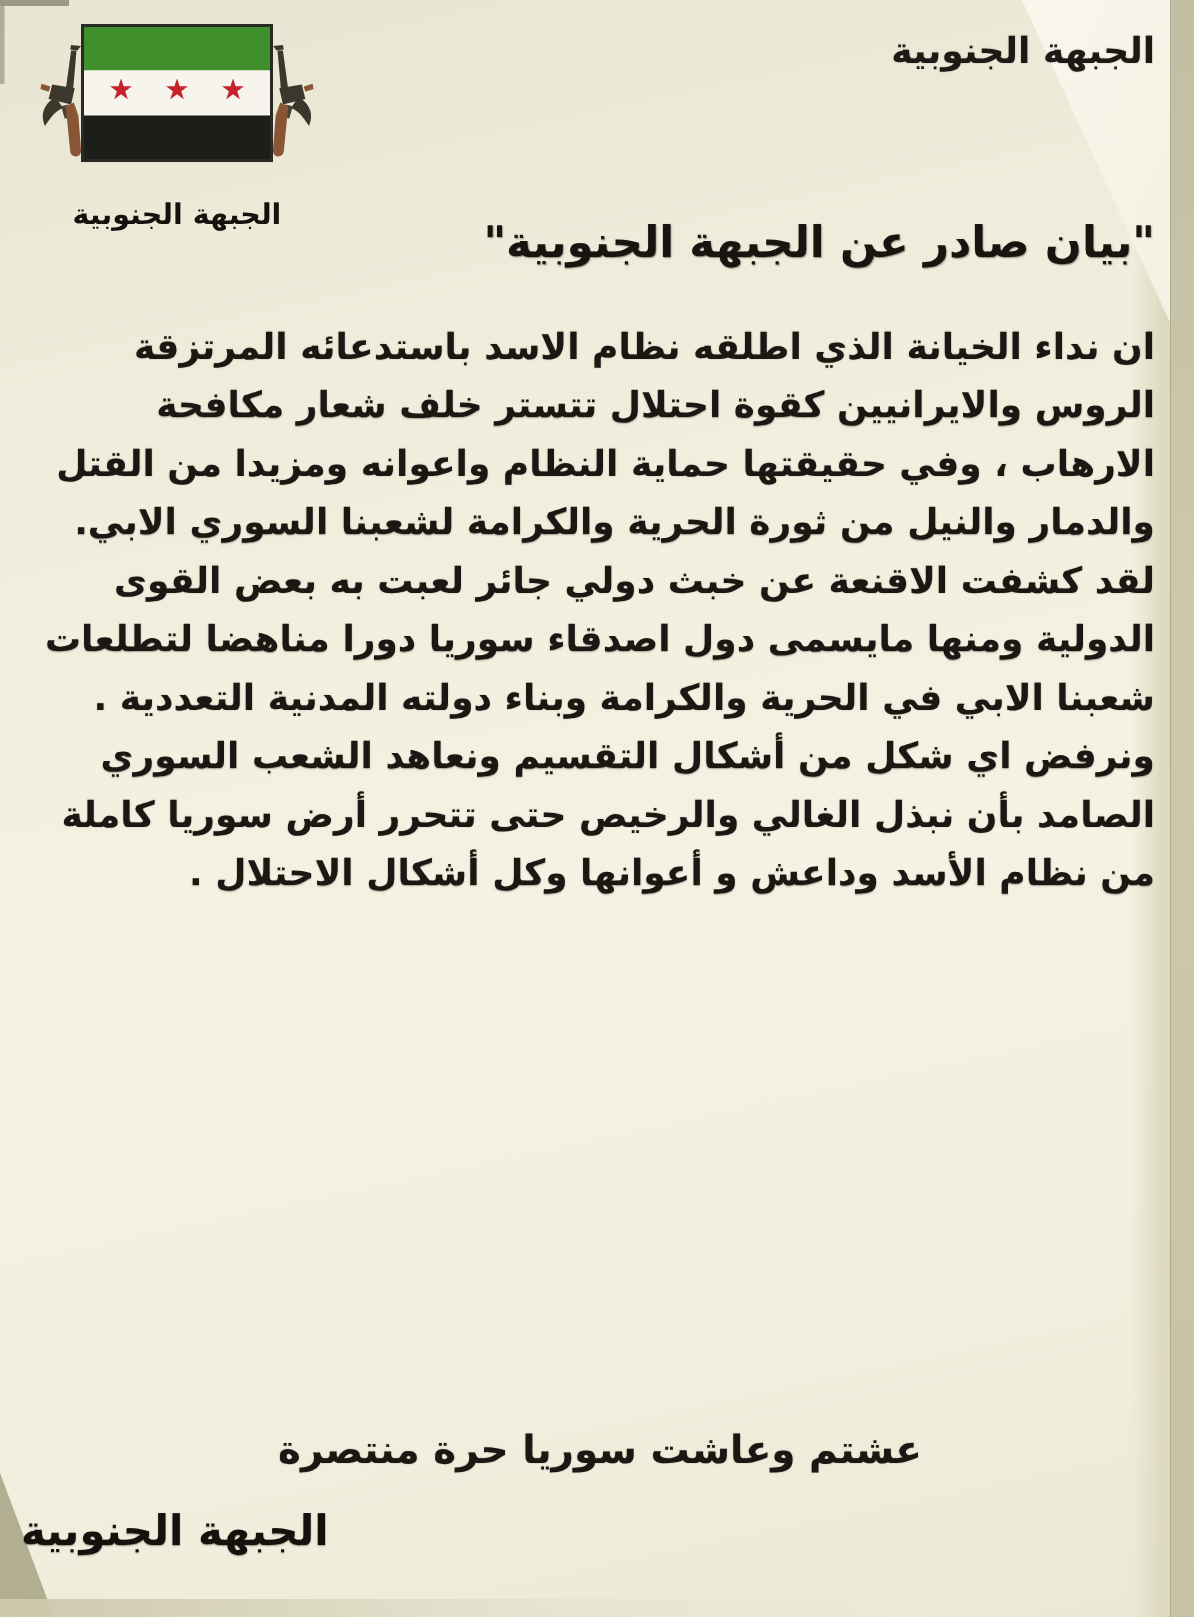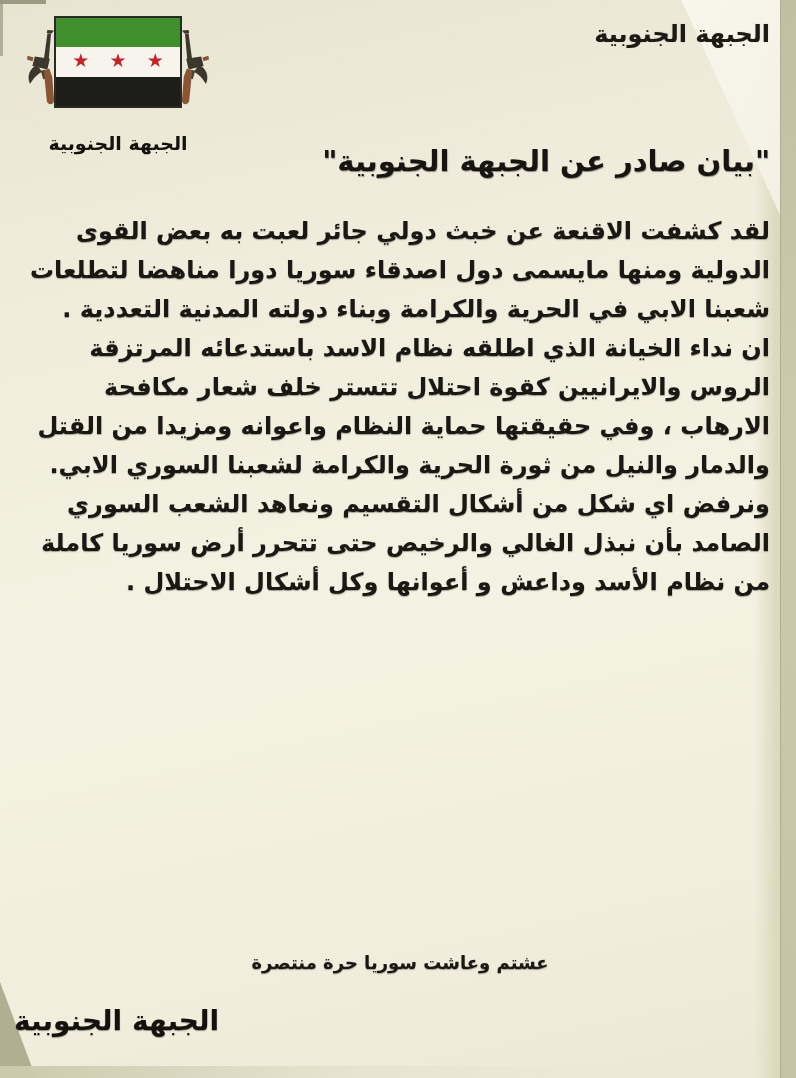--- a/index.html
+++ b/index.html
@@ -104,21 +104,21 @@
     font-size: 24px; line-height: 39px;
     color: #1b1813;
     text-shadow: 0 0.5px 1px rgba(20,18,14,0.35);
   }
   .body-text p { margin: 0; }
 
   
   .slogan {
     position: absolute; top: 952px; left: 80px; width: 640px;
     direction: rtl; text-align: center;
-    font-size: 18px;
+    font-size: 26px;
     color: #1b1813;
     text-shadow: 0 0.5px 1px rgba(20,18,14,0.35);
   }
   .signature {
     position: absolute; top: 1004px; left: 14px;
     direction: rtl;
     font-size: 28px;
     color: #15120e;
     text-shadow: 0 0.5px 1px rgba(20,18,14,0.4);
   }
@@ -171,22 +171,22 @@
       <div class="logo-caption" dir="rtl">الجبهة الجنوبية</div>
     </div>
 
     <div class="header">
       <div>الجبهة الجنوبية</div>
     </div>
 
     <div class="doc-title">"بيان صادر عن الجبهة الجنوبية"</div>
 
     <div class="body-text">
+      <p>ان نداء الخيانة الذي اطلقه نظام الاسد باستدعائه المرتزقة الروس والايرانيين كقوة احتلال تتستر خلف شعار مكافحة الارهاب ، وفي حقيقتها حماية النظام واعوانه ومزيدا من القتل والدمار والنيل من ثورة الحرية والكرامة لشعبنا السوري الابي.</p>
       <p>لقد كشفت الاقنعة عن خبث دولي جائر لعبت به بعض القوى الدولية ومنها مايسمى دول اصدقاء سوريا دورا مناهضا لتطلعات شعبنا الابي في الحرية والكرامة وبناء دولته المدنية التعددية .</p>
-      <p>ان نداء الخيانة الذي اطلقه نظام الاسد باستدعائه المرتزقة الروس والايرانيين كقوة احتلال تتستر خلف شعار مكافحة الارهاب ، وفي حقيقتها حماية النظام واعوانه ومزيدا من القتل والدمار والنيل من ثورة الحرية والكرامة لشعبنا السوري الابي.</p>
       <p>ونرفض اي شكل من أشكال التقسيم ونعاهد الشعب السوري الصامد بأن نبذل الغالي والرخيص حتى تتحرر أرض سوريا كاملة من نظام الأسد وداعش و أعوانها وكل أشكال الاحتلال .</p>
     </div>
 
     <div class="slogan">عشتم وعاشت سوريا حرة منتصرة</div>
     <div class="signature">الجبهة الجنوبية</div>
 
   </div>
 </div>
 
 </body></html>

